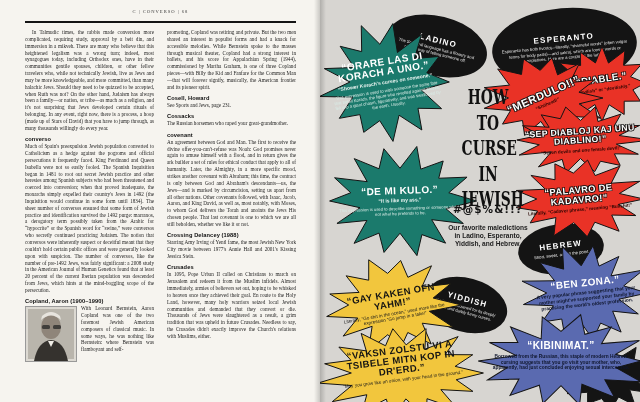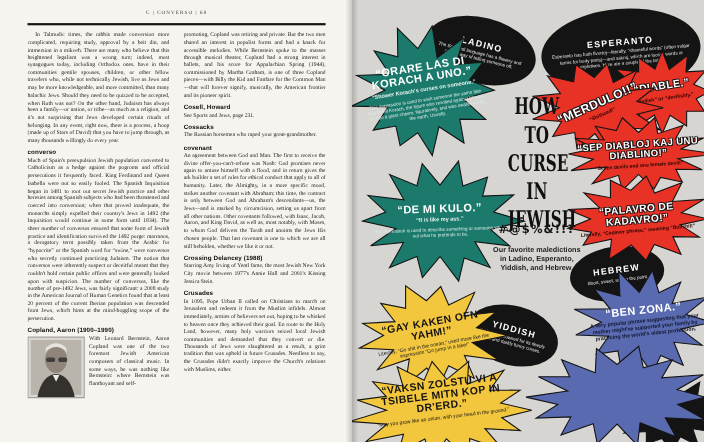--- a/index.html
+++ b/index.html
@@ -236,20 +236,24 @@
       <div class="burst-content" style="transform:rotate(-6deg);">
         <div class="burst-phrase">“BEN ZONA.”</div>
         <div class="burst-note">A very popular phrase suggesting that your mother might've supported your family by practicing the world's oldest profession.</div>
       </div>
     </div>
 
     <div class="burst blue" style="left:150px;top:312px;width:182px;height:98px;">
       <svg viewBox="0 0 100 100" preserveAspectRatio="none">
           <polygon points="94.0,50.0 80.3,56.9 94.1,71.2 74.1,69.2 79.4,86.9 61.5,73.8 60.2,94.8 50.0,75.1 40.1,93.3 38.1,74.7 22.0,85.1 26.9,68.4 9.6,69.4 20.4,56.8 4.5,50.0 25.3,44.4 10.7,31.1 26.3,31.1 22.3,15.3 39.1,27.4 39.7,5.0 50.0,19.8 60.8,2.8 63.1,22.8 77.6,15.4 72.3,32.2 93.1,29.2 80.0,43.1"></polygon>
         </svg>
+      <div class="burst-content" style="top:8%;height:74%;">
+        <div class="burst-phrase">“KIBINIMAT.”</div>
+        <div class="burst-note">Borrowed from the Russian, this staple of modern Hebrew cursing suggests that you go visit your mother, who, apparently, had just concluded enjoying sexual intercourse.</div>
+      </div>
     </div>
 
     <div class="center-title">
       <div class="title-line">HOW</div>
       <div class="title-line">TO</div>
       <div class="title-line">CURSE</div>
       <div class="title-line">IN</div>
       <div class="title-line">JEWISH</div>
     </div>
     <div class="symbols-line">#@$%&amp;!!?</div>

